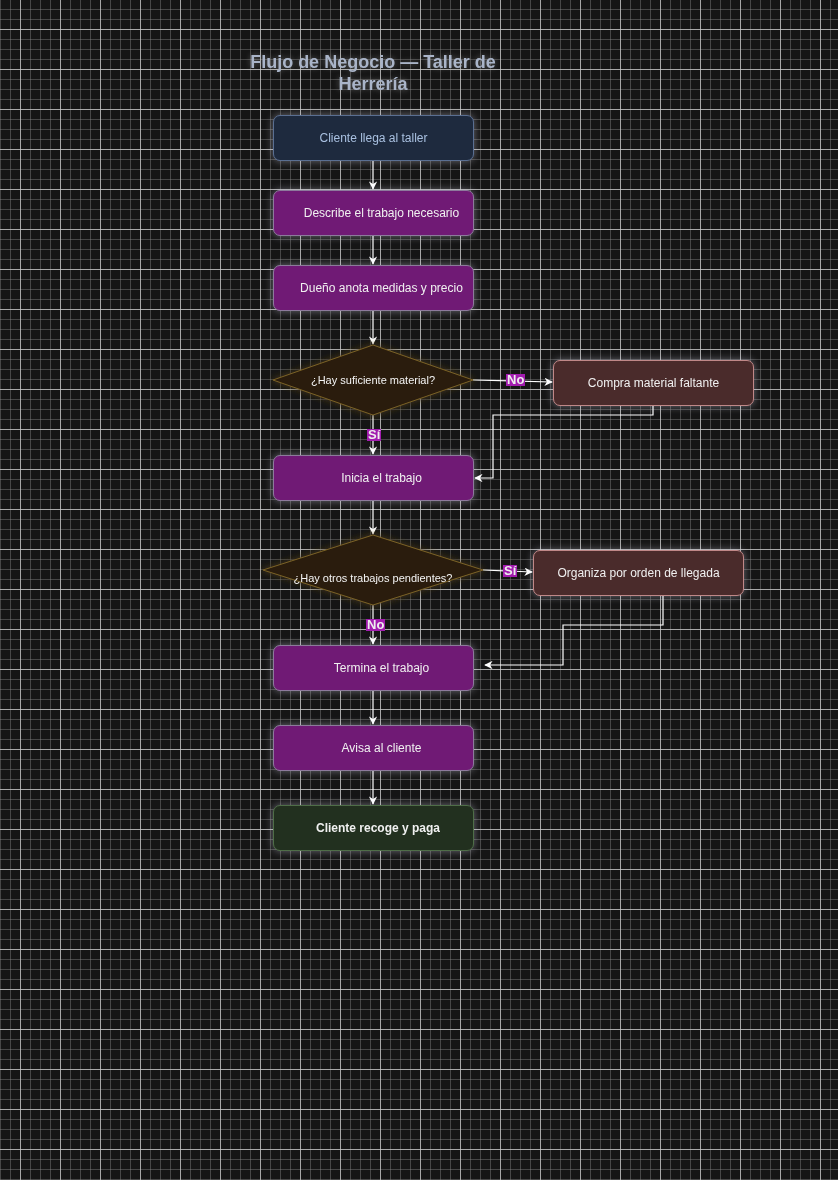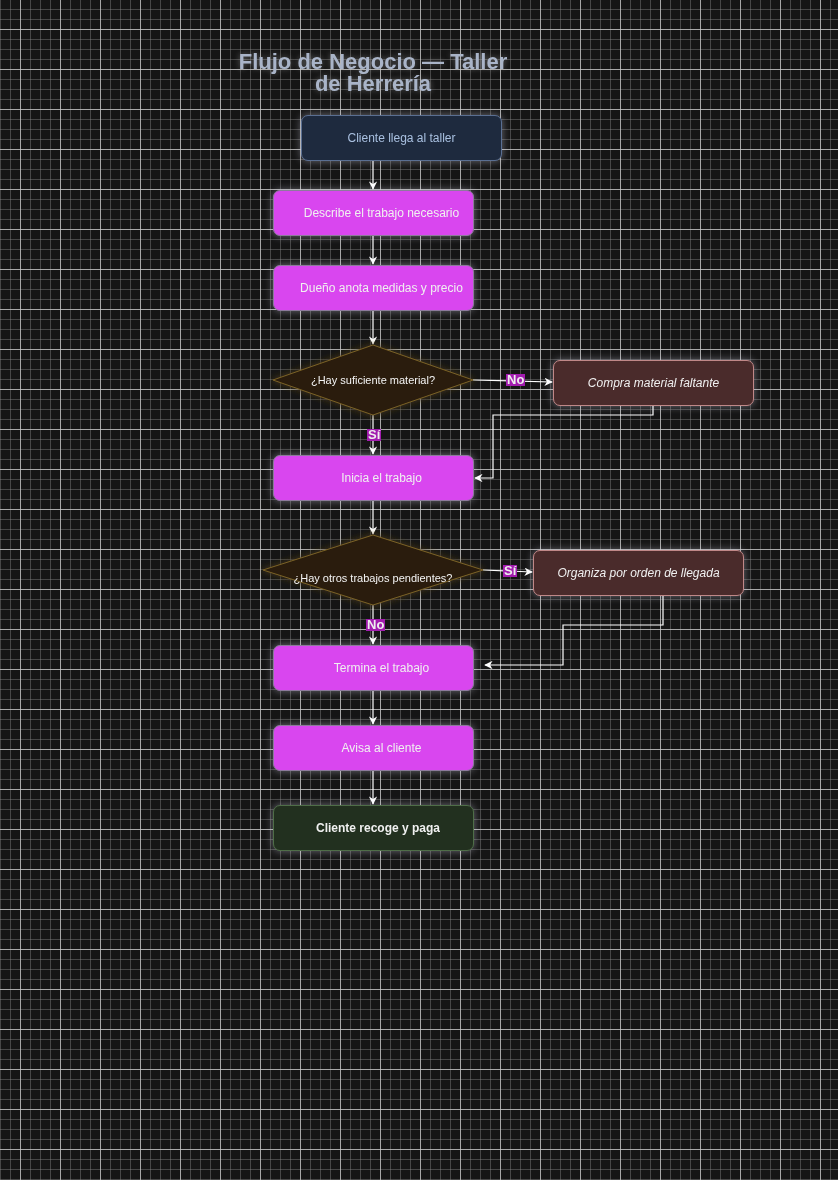--- a/index.html
+++ b/index.html
@@ -11,32 +11,32 @@
         linear-gradient(to bottom, rgba(200,200,200,0.75) 1px, transparent 1px),
         linear-gradient(to right, rgba(130,130,130,0.45) 1px, transparent 1px),
         linear-gradient(to bottom, rgba(130,130,130,0.45) 1px, transparent 1px);
       background-size: 40px 40px, 40px 40px, 10px 10px, 10px 10px;
       background-position: 20px 0, 0 29px, 0 0, 0 9px;
       font-family: "Liberation Sans", sans-serif;
     }
     #diagram { position: absolute; left: 0; top: 0; width: 838px; height: 1180px; }
     .title {
       position: absolute; left: 233px; top: 51px; width: 280px;
-      text-align: center; color: #a9b4c8; font-weight: bold; font-size: 22px; line-height: 22px;
+      text-align: center; color: #a9b4c8; font-weight: bold; font-size: 18px; line-height: 22px;
       text-shadow: 0 0 6px rgba(255,255,255,0.35);
     }
     .node {
       position: absolute; box-sizing: border-box; border-radius: 7px; border: 1px solid;
       display: flex; align-items: center; justify-content: center; text-align: center;
       font-size: 12px; color: #f0f0f0;
       box-shadow: 0 0 8px rgba(220,220,240,0.45);
     }
-    .n-start { background: #1e2a3e; border-color: #5a6f92; color: #a9c0e0; font-weight: normal; margin-left: 28px; }
-    .n-proc { background: #d946ef; border-color: #8d7a9c; font-weight: normal; padding-left: 16px; }
-    .n-alt { background: #4a2b2b; border-color: #c08888; font-style: italic; }
+    .n-start { background: #1e2a3e; border-color: #5a6f92; color: #a9c0e0; font-weight: normal; }
+    .n-proc { background: #701a75; border-color: #8d7a9c; font-weight: normal; padding-left: 16px; }
+    .n-alt { background: #4a2b2b; border-color: #c08888; }
     .n-end { background: #22301f; border-color: #4f6e48; font-weight: bold; }
     .dlabel {
       position: absolute; font-size: 11px; color: #f4f4f4; font-weight: normal;
       display: flex; align-items: center; justify-content: center; text-align: center;
       pointer-events: none;
     }
     .elabel {
       position: absolute; font-size: 13px; color: #eee; font-weight: bold;
       background: #a21caf; padding: 0 1px; line-height: 12px;
     }

